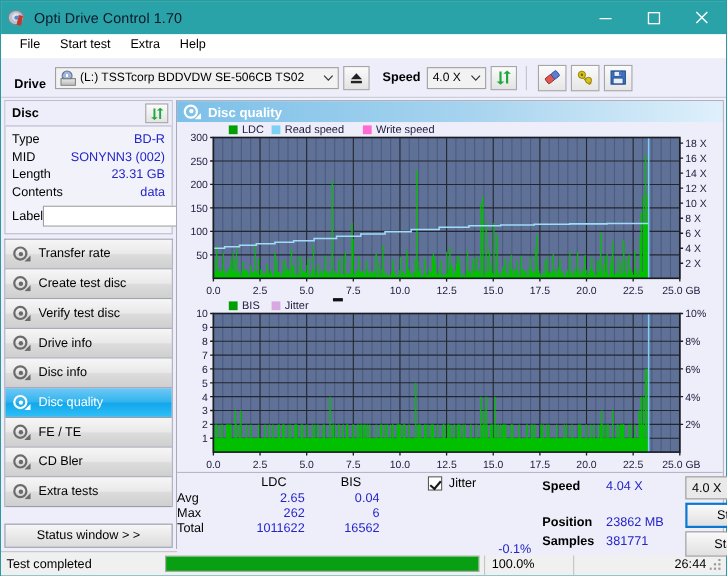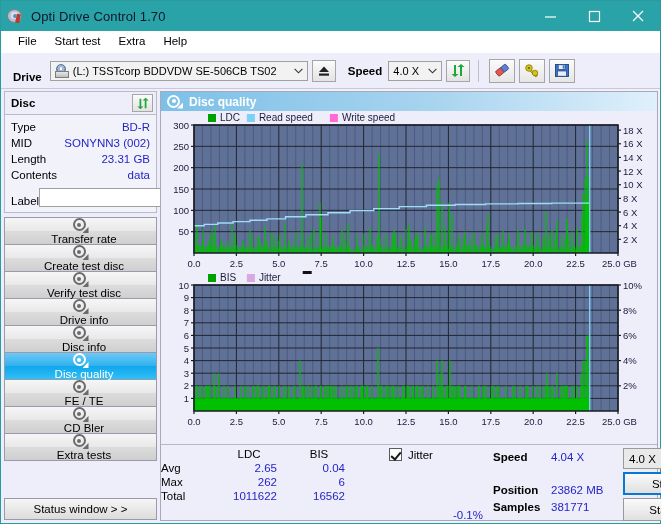--- a/index.html
+++ b/index.html
@@ -163,21 +163,21 @@
   .disc-head .refresh {
     margin-left:auto; width: 21px; height: 18px;
     background: linear-gradient(#fbfbfb,#e3e3e3);
     border: 1px solid #a6a6a6; box-sizing:border-box;
     display:flex; align-items:center; justify-content:center;
   }
   .disc-rows { padding: 4px 6px 5px 6px; }
   .drow { display:flex; align-items:center; height: 16px; font-size: 11.5px; }
   .drow .k { color:#000; }
   .drow .v { margin-left:auto; color:#2424c8; }
-  .label-row { display:flex; align-items:flex-end; margin-top: 3px; height: 21px;}
+  .label-row { display:flex; align-items:center; margin-top: 3px; height: 21px;}
   .label-row .k { width: 42px; font-size: 11.5px;}
   .label-input {
     flex: 1 1 auto; height: 19px; background:#fff;
     border: 1px solid #a0a0a0; box-sizing:border-box; margin-right:3px;
   }
   .label-btn {
     width: 21px; height: 19px;
     background: linear-gradient(#fbfbfb,#e3e3e3);
     border:1px solid #a6a6a6; box-sizing:border-box;
     display:flex; align-items:center; justify-content:center;
@@ -185,21 +185,20 @@
 
   .nav { margin-top: 4px; border: 1px solid #9a9aaa; border-bottom:none; box-sizing:border-box;}
   .nav-item {
     height: 27px;
     background: linear-gradient(#f6f6f6 0%, #e9e9e9 48%, #dcdcdc 52%, #cfcfcf 100%);
     border-bottom: 1px solid #9a9aaa;
     display: flex; align-items: center;
     padding-left: 7px;
     font-size: 11.5px;
     box-sizing: border-box;
-    flex-direction: column;
   }
   .nav-item.active {
     background: linear-gradient(#6ec8f5 0%, #31b3ef 48%, #12a6ec 52%, #2ec0f7 100%);
     color: #ffffff;
   }
   .nav-icon { width: 15px; height: 14px; margin-right: 8px; flex:0 0 15px; position:relative;}
   .nav-icon .ring {
     position:absolute; left:0; top:0; width:13px; height:13px; border-radius:50%;
     border:2px solid #6b6b6b; box-sizing:border-box;
   }
@@ -859,13 +858,31 @@
             <span>4.0 X</span>
 
           </div>
           <div class="act-btn primary">Start full</div>
           <div class="act-btn">Start part</div>
         </div>
       </div>
     </div>
   </div>
 
+  <div class="statusbar">
+    <div class="sb-cell sb-msg">Test completed</div>
+    <div class="sb-prog">
+      <div class="fill" id="prog-fill" style="width: 100%;"></div>
+    </div>
+    <div class="sb-cell sb-pct">100.0%</div>
+    <div class="sb-cell sb-time">26:44</div>
+    <svg class="grip" viewBox="0 0 12 12">
+      <g fill="#9a9a9a">
+        <rect x="8" y="8" width="2" height="2"></rect>
+          <rect x="4" y="8" width="2" height="2"></rect>
+        <rect x="8" y="4" width="2" height="2"></rect>
+          <rect x="0" y="8" width="2" height="2"></rect>
+        <rect x="4" y="4" width="2" height="2"></rect>
+          <rect x="8" y="0" width="2" height="2"></rect>
+      </g>
+    </svg>
+  </div>
 </div>
 
 </body></html>

